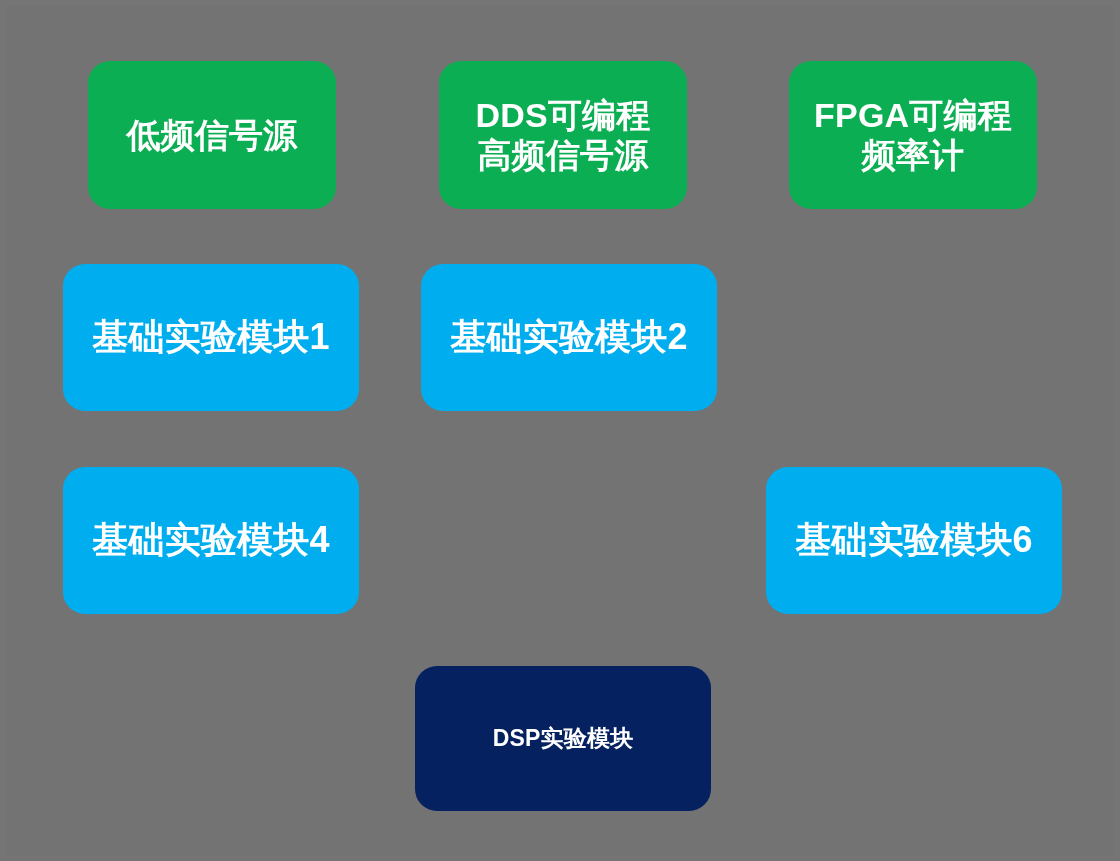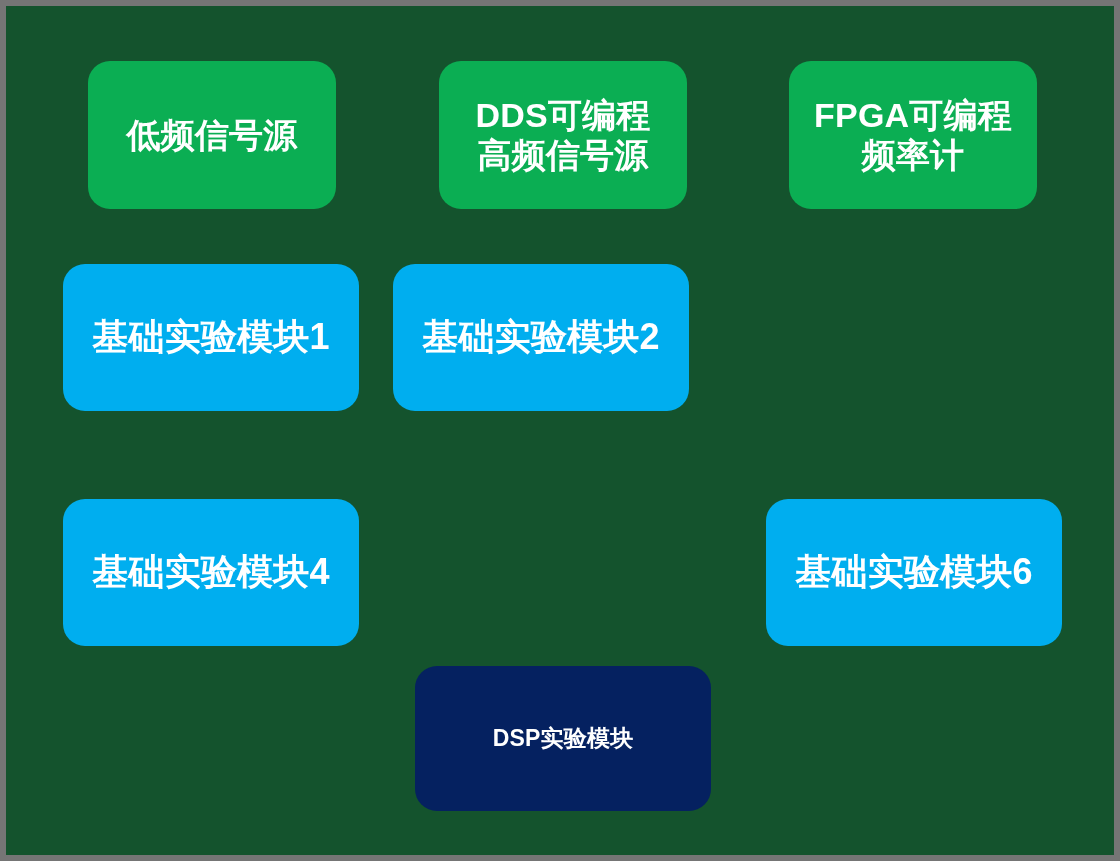--- a/index.html
+++ b/index.html
@@ -12,21 +12,21 @@
     height: 861px;
     overflow: hidden;
     font-family: "Liberation Sans", "DejaVu Sans", sans-serif;
   }
 
   #canvas {
     position: relative;
     width: 1120px;
     height: 861px;
     box-sizing: border-box;
-    background: #14532d;
+    background: #737373;
     border: 6px solid #757575;
   }
 
   .node {
     position: absolute;
     box-sizing: border-box;
     display: flex;
     align-items: center;
     justify-content: center;
     text-align: center;
@@ -52,24 +52,24 @@
   .node.source.col-3 { left: 783px; }
 
   
   .node.module {
     background: #00AEEF;
     font-size: 36px;
     height: 147px;
     width: 296px;
   }
   .node.module.col-1 { left: 57px; }
-  .node.module.col-2 { left: 387px; }
+  .node.module.col-2 { left: 415px; }
   .node.module.col-3 { left: 760px; }
   .node.module.row-2 { top: 258px; }
-  .node.module.row-3 { top: 461px; margin-top: 32px; }
+  .node.module.row-3 { top: 461px; }
 
   
   .node.dsp {
     background: #052160;
     font-size: 23px;
     top: 660px;
     left: 409px;
     height: 145px;
     width: 296px;
   }

